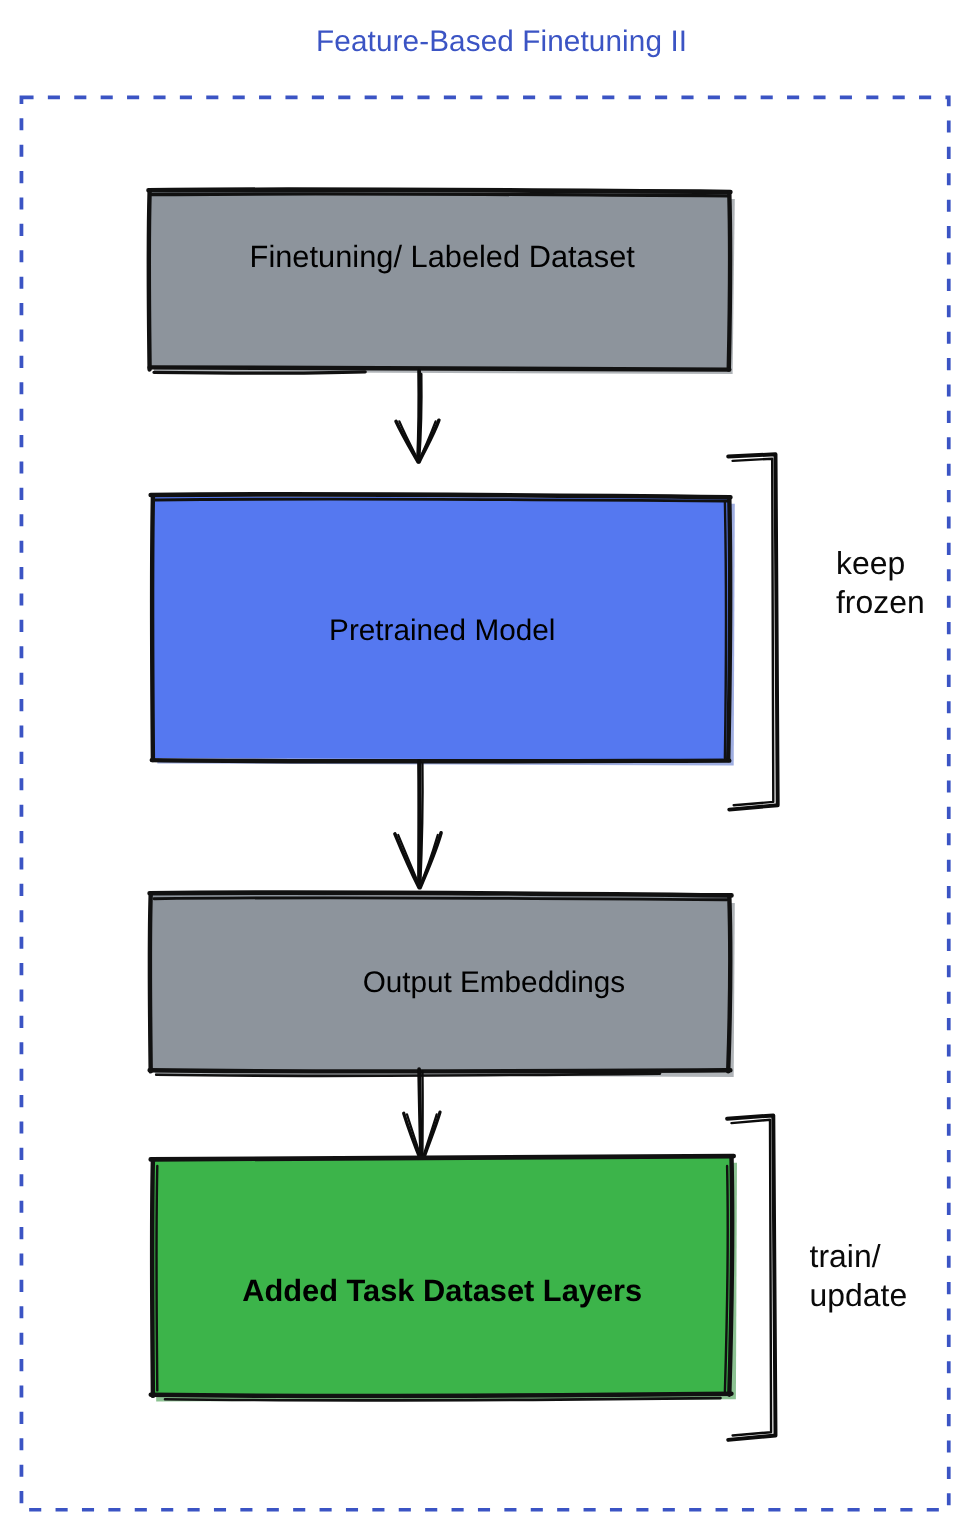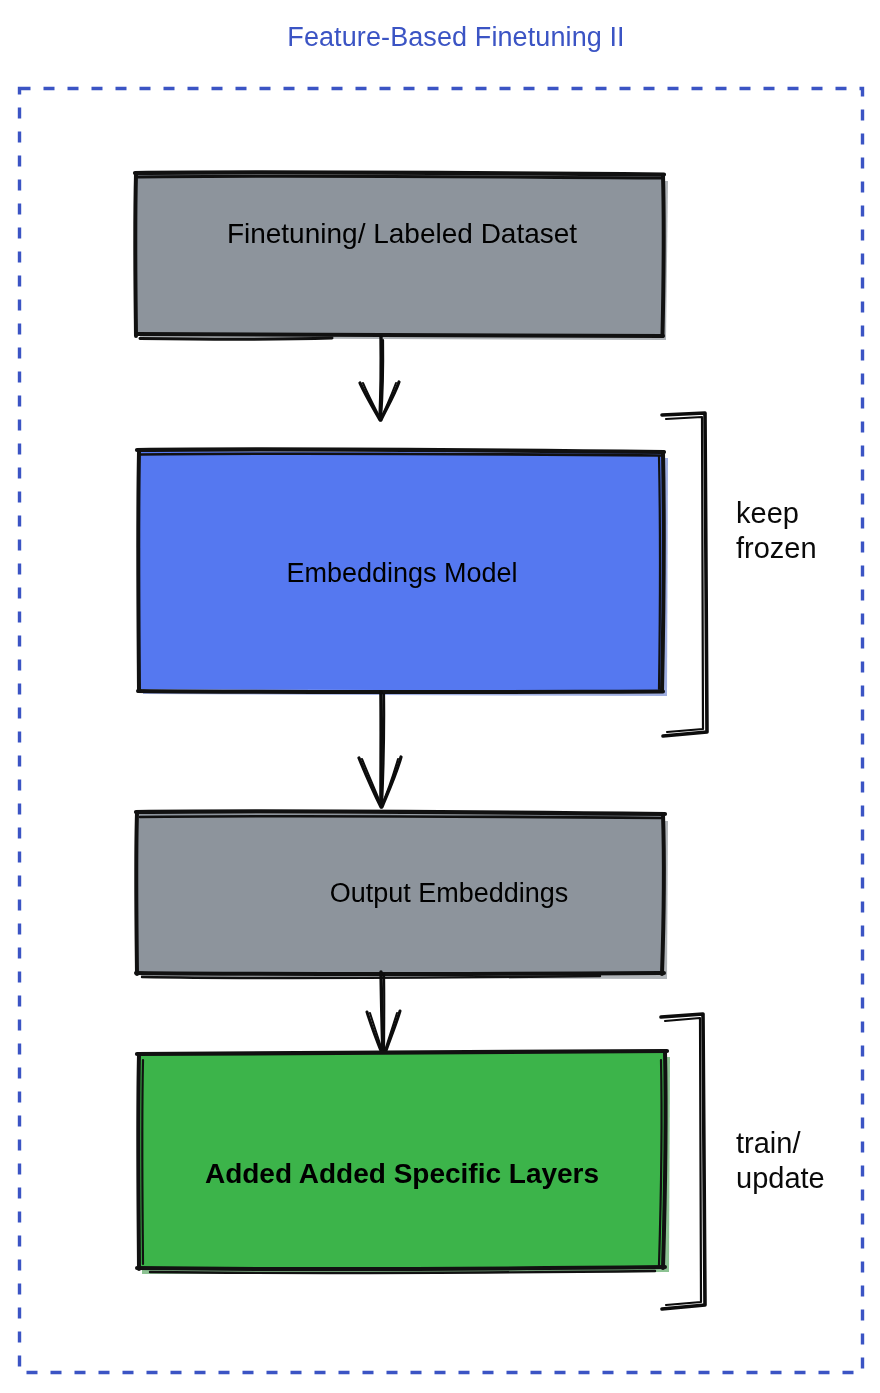--- a/index.html
+++ b/index.html
@@ -67,21 +67,21 @@
   }
   .annotation {
     position: absolute;
     font-family: "Liberation Sans", sans-serif;
     font-size: 29px;
     color: #0a0a0a;
     line-height: 1.22;
     white-space: pre-line;
   }
   #annot-keep-frozen {
-    left: 736px;
+    left: 760px;
     top: 496px;
   }
   #annot-train-update {
     left: 736px;
     top: 1126px;
   }
 </style>
 </head>
 <body>
 
@@ -170,23 +170,23 @@
     <path d="M661,1017 L703,1014 L705,1305 L662,1309" fill="none" stroke="#0c0c0c" stroke-width="3.6" stroke-linecap="round" stroke-linejoin="round"></path>
     <path d="M665,1021 L700,1018 L701,1302 L666,1305" fill="none" stroke="#0c0c0c" stroke-width="2.2" stroke-linecap="round" stroke-linejoin="round"></path>
   </g>
 
 </svg>
 
 <div id="diagram-title">Feature-Based Finetuning II</div>
 
 <div class="box-label" id="label-dataset">Finetuning/ Labeled Dataset</div>
 
-<div class="box-label" id="label-pretrained">Embeddings Model</div>
+<div class="box-label" id="label-pretrained">Pretrained Model</div>
 
 <div class="box-label" id="label-embeddings">Output Embeddings</div>
 
-<div class="box-label" id="label-task-layers">Added Added Specific Layers</div>
+<div class="box-label" id="label-task-layers">Added Task Dataset Layers</div>
 
 <div class="annotation" id="annot-keep-frozen">keep
 frozen</div>
 
 <div class="annotation" id="annot-train-update">train/
 update</div>
 
 </body></html>

